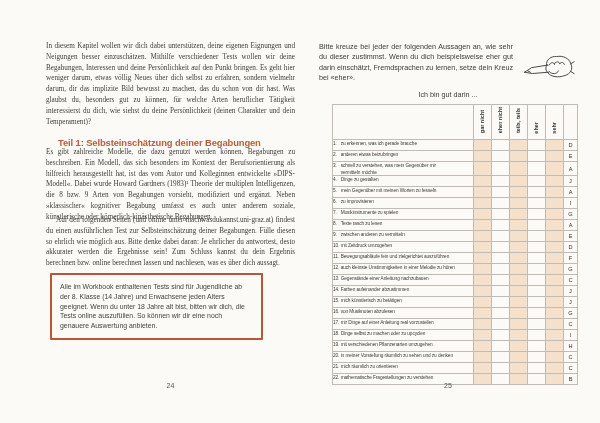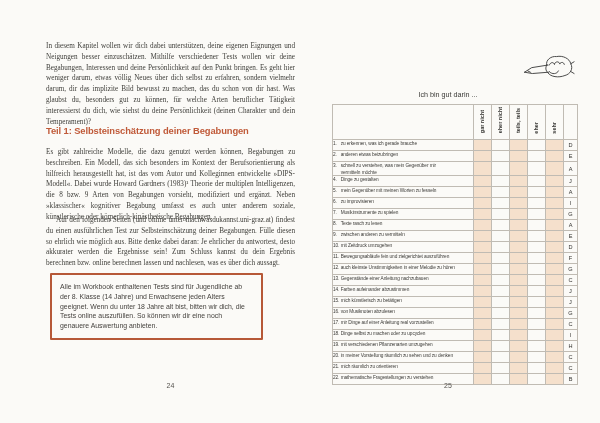--- a/index.html
+++ b/index.html
@@ -17,21 +17,21 @@
   .page .blk{position:absolute;left:0;width:100%;}
 
   
   .serif{
     font-family:"Liberation Serif",serif;
     font-size:7.2px;line-height:10.8px;
     color:#41403c;text-align:justify;margin:0;
   }
   .lp-intro{top:41px;}
   .lp-heading{
-    top:125px;margin:0;
+    top:125px;margin:12px;
     font-family:"Liberation Sans",sans-serif;
     font-size:9.4px;font-weight:bold;
     color:#c05a39;letter-spacing:-0.1px;
   }
   .lp-p2{top:147px;}
   .lp-p3{top:215px;text-indent:10px;}
   .info-box{
     position:absolute;top:273px;left:4px;width:193px;
     border:2px solid #b65837;border-radius:1px;
     padding:7px 8px;
@@ -107,20 +107,21 @@
             <path d="M38 20 C36 12 45 6 53 7 C63 5 73 10 75 18 C79 26 74 34 66 36 C56 40 44 38 40 32 C36 28 36 24 38 20 Z"></path>
             <path d="M42 20 C44 15 49 15 50 19"></path>
             <path d="M50 18 C52 14 57 14 58 18"></path>
             <path d="M58 18 C60 15 64 15 65 19"></path>
             <path d="M42 30 C46 35 54 34 56 29"></path>
             <path d="M75 18 L80 15"></path>
             <path d="M75 30 L80 33"></path>
           </g>
         </svg>
       </span>
+      <span>Bitte kreuze bei jeder der folgenden Aussagen an, wie sehr du dieser zustimmst. Wenn du dich beispielsweise eher gut darin einschätzt, Fremdsprachen zu lernen, setze dein Kreuz bei «eher».</span>
     </p>
 
     <p class="blk rp-lead">Ich bin gut darin ...</p>
 
     <table class="assess">
       <colgroup>
         <col class="c-stmt">
           <col class="c-ans">
           <col class="c-ans">
           <col class="c-ans">

